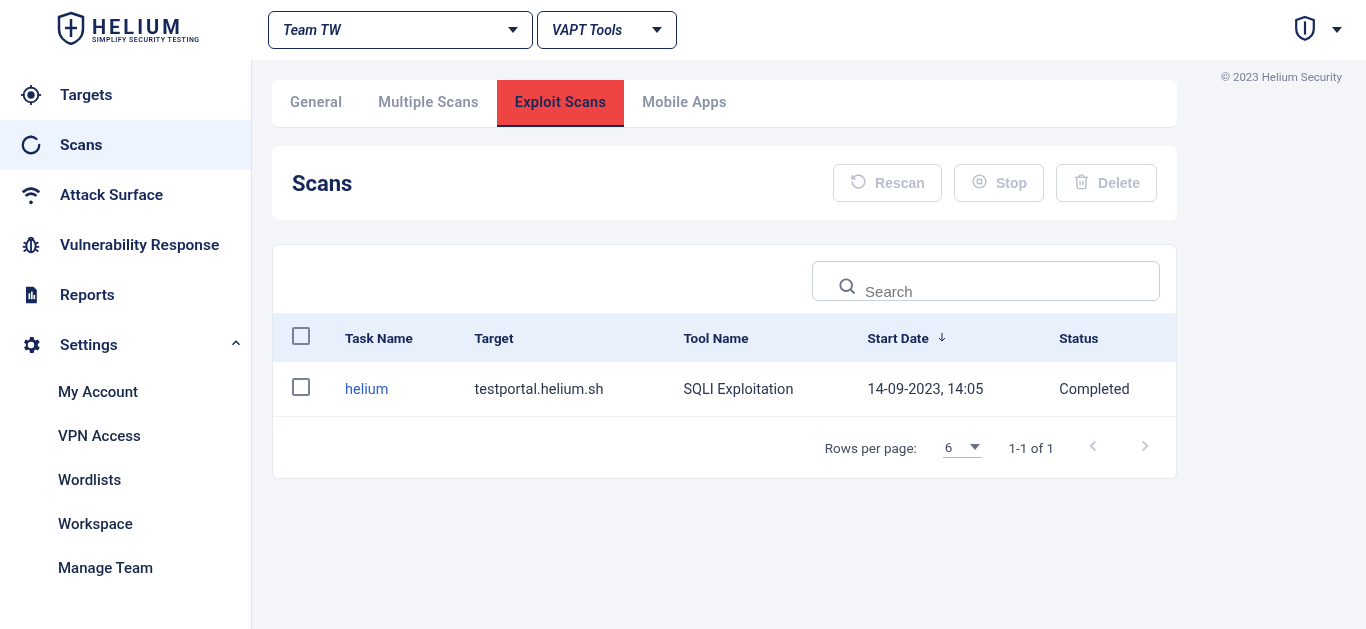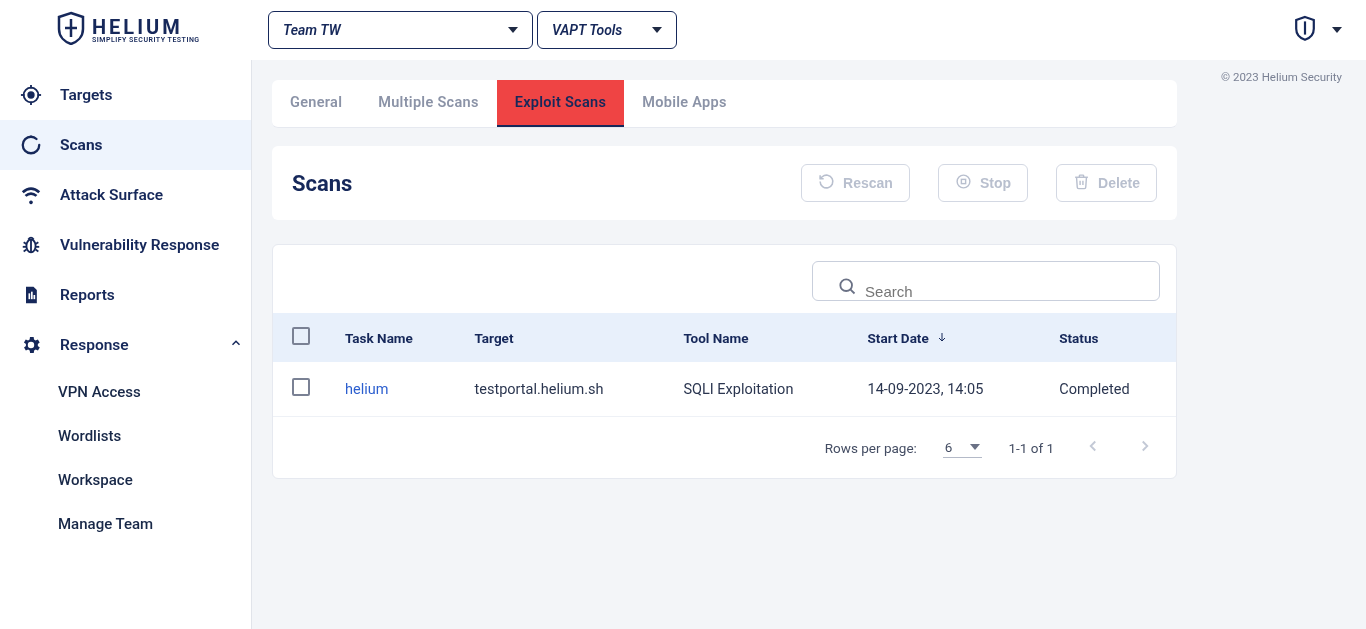--- a/index.html
+++ b/index.html
@@ -84,21 +84,21 @@
   .tab.active {
     color:#16285a; background:#ef4444; border-bottom:2px solid #16285a;
   }
 
   .page-card {
     margin-top:18px; background:#fff; border-radius:6px;
     padding:18px 20px;
     display:flex; align-items:center; justify-content:space-between;
   }
   .page-title { font-size:22px; font-weight:700; color:#16285a; }
-  .actions { display:flex; gap:28px;justify-content:center; }
+  .actions { display:flex; gap:12px;justify-content:center; }
   .btn {
     display:flex; align-items:center; gap:8px;
     border:1px solid #d3d8e3; border-radius:6px;
     background:#fff; padding:8px 16px;
     font-size:14px; font-weight:600; color:#b8bfce;
     cursor:pointer;
   }
   .btn svg { stroke:#b8bfce; }
 
   .table-card {
@@ -253,28 +253,29 @@
       </span>
       <span>Reports</span>
     </div>
 
     <div class="side-item">
       <span class="side-icon">
         <svg width="22" height="22" viewBox="0 0 24 24" fill="#16285a">
           <path d="M19.4 13a7.5 7.5 0 0 0 .1-1 7.5 7.5 0 0 0-.1-1l2.1-1.6-2-3.4-2.5 1a7.6 7.6 0 0 0-1.7-1l-.4-2.6h-4l-.4 2.6a7.6 7.6 0 0 0-1.7 1l-2.5-1-2 3.4L6.5 11a7.5 7.5 0 0 0-.1 1 7.5 7.5 0 0 0 .1 1l-2.1 1.6 2 3.4 2.5-1a7.6 7.6 0 0 0 1.7 1l.4 2.6h4l.4-2.6a7.6 7.6 0 0 0 1.7-1l2.5 1 2-3.4zM12 15.5A3.5 3.5 0 1 1 15.5 12 3.5 3.5 0 0 1 12 15.5z"></path>
         </svg>
       </span>
-      <span>Response</span>
+      <span>Settings</span>
       <span class="chev">
         <svg width="14" height="14" viewBox="0 0 24 24" fill="none" stroke="#16285a" stroke-width="2.5">
             <polyline points="6 15 12 9 18 15"></polyline>
           </svg>
       </span>
     </div>
 
+    <div class="sub-item"><span>My Account</span></div>
     <div class="sub-item"><span>VPN Access</span></div>
     <div class="sub-item"><span>Wordlists</span></div>
     <div class="sub-item"><span>Workspace</span></div>
     <div class="sub-item"><span>Manage Team</span></div>
   </div>
 
   <div class="main">
     <div class="content-pad">
 
       <div class="tabs">

